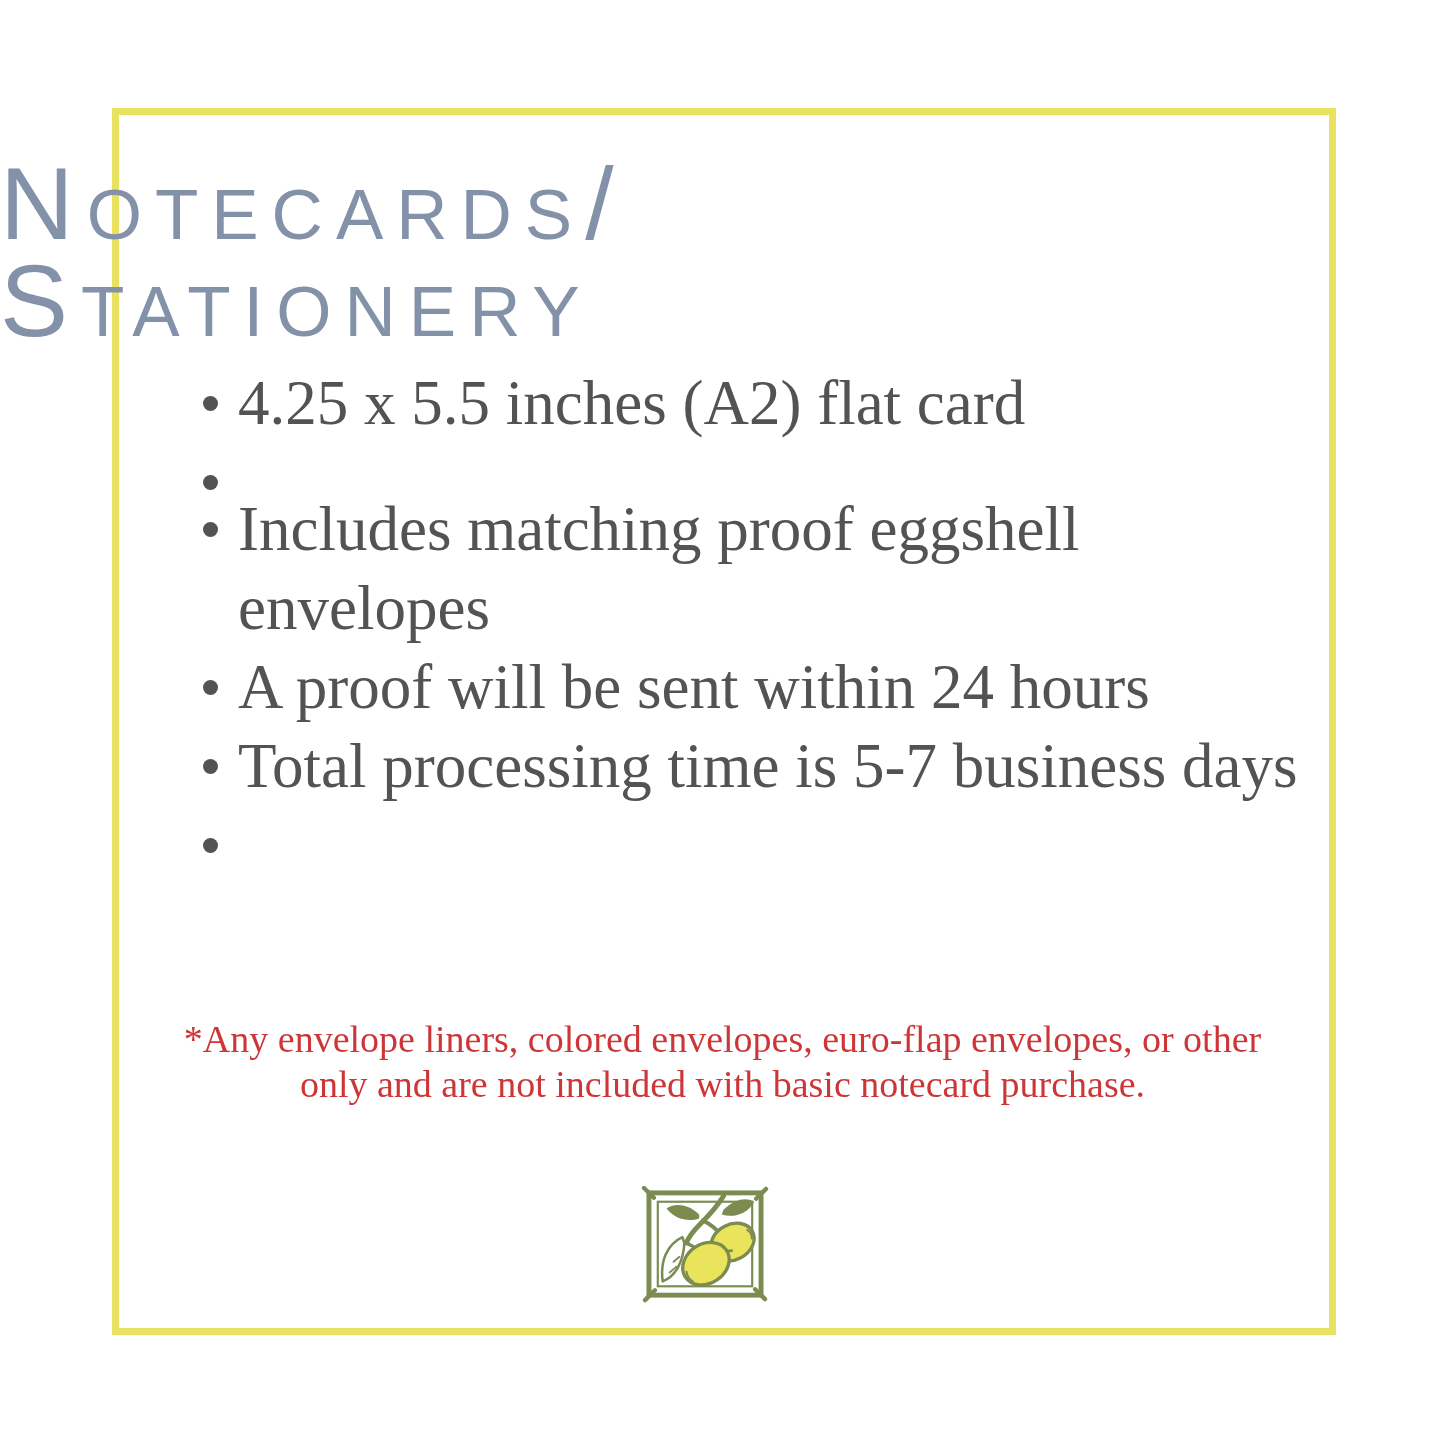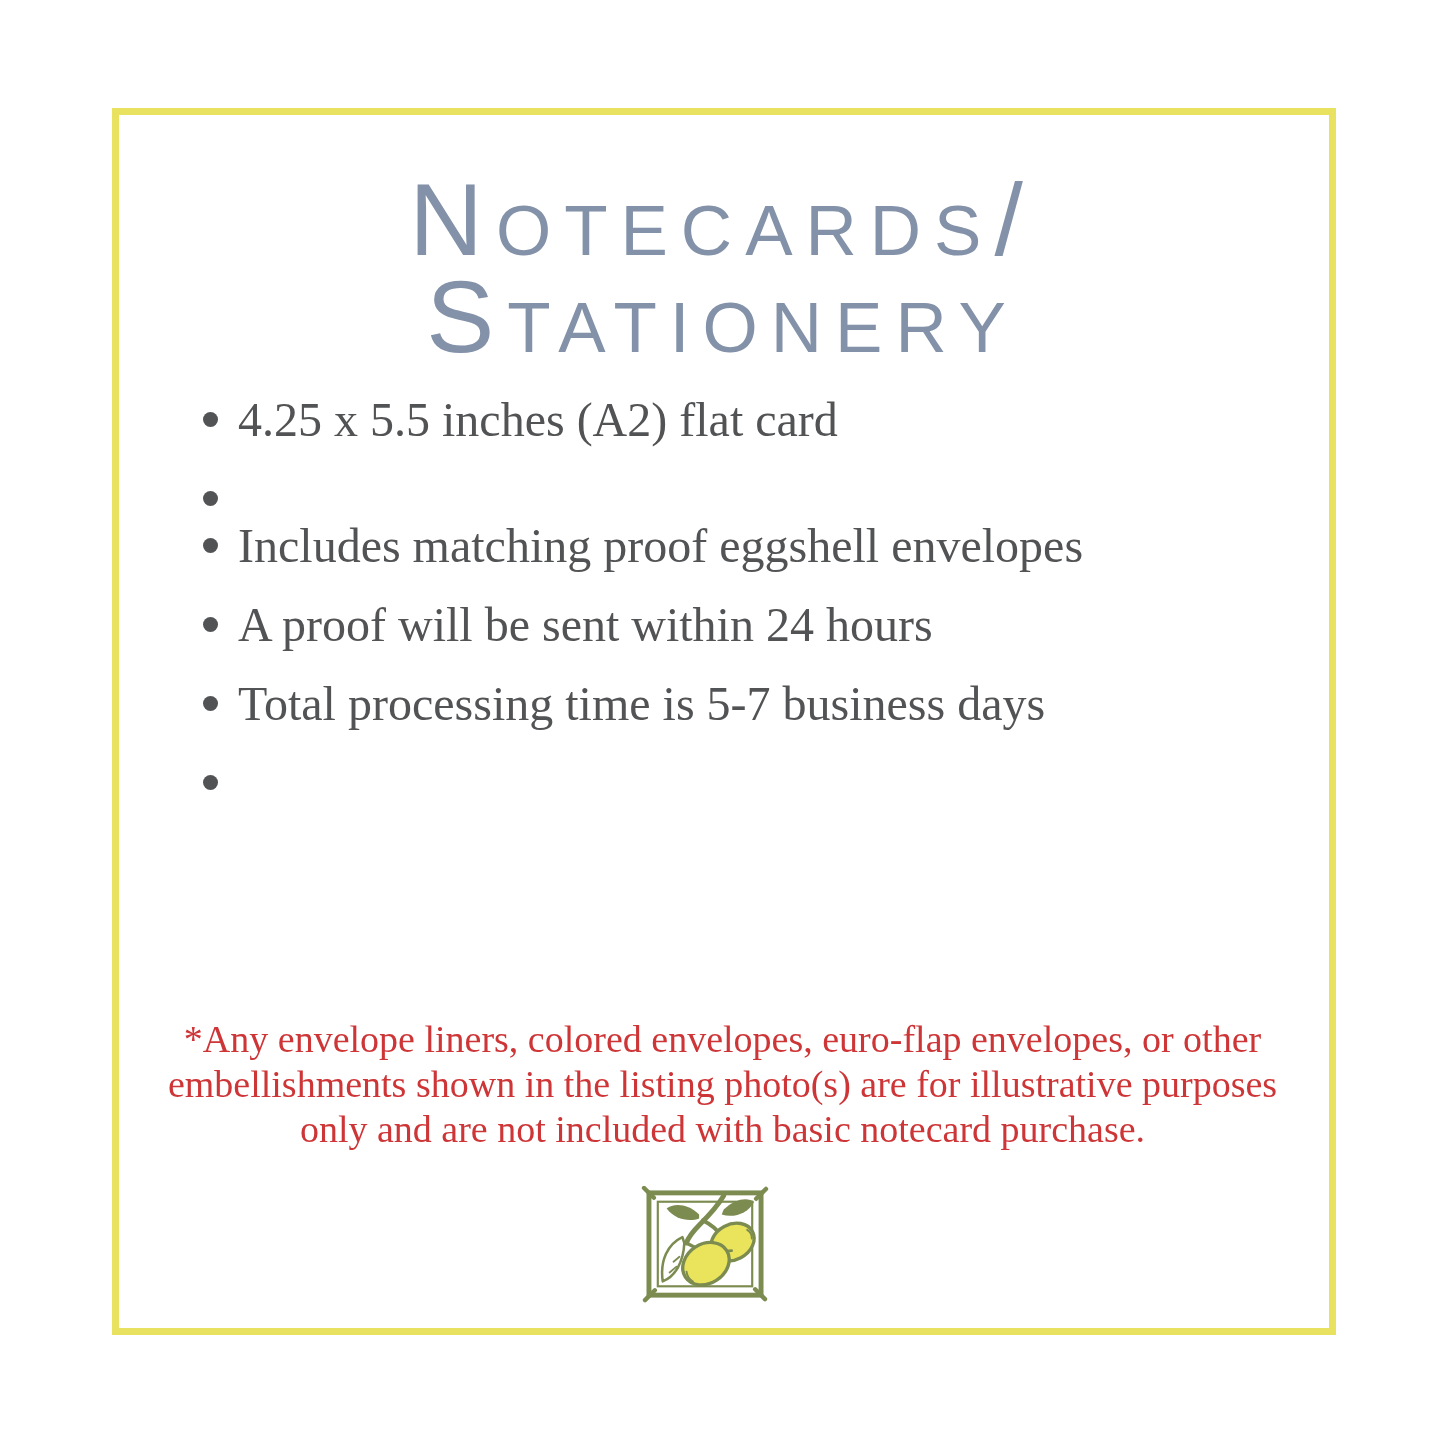--- a/index.html
+++ b/index.html
@@ -27,45 +27,45 @@
   .frame {
     position: absolute;
     left: 112px;
     top: 108px;
     width: 1224px;
     height: 1227px;
     border: 7px solid var(--frame-yellow);
   }
   .title {
     position: absolute;
-    top: 172px;
+    top: 156px;
     left: 0;
     width: 100%;
     margin: 0;
-    text-align: center;
+    text-align: left;
     font-family: "Liberation Sans", sans-serif;
     font-weight: 400;
     font-variant: small-caps;
     font-variant-caps: small-caps;
     font-size: 102px;
     line-height: 97px;
     letter-spacing: 13px;
     color: var(--title-blue);
   }
   .title .t-line { display: block; }
   .bullets {
     position: absolute;
     left: 203px;
-    top: 380px;
+    top: 364px;
     width: 1130px;
     margin: 0;
     padding: 0;
     list-style: none;
     color: var(--text-gray);
-    font-size: 48px;
+    font-size: 63px;
   }
   .bullet-item {
     display: flex;
     align-items: flex-start;
     line-height: 79px;
   }
   .bullet-item .dot {
     flex: 0 0 15px;
     width: 15px;
     height: 15px;
@@ -136,21 +136,20 @@
       </li>
 
 
       <li class="bullet-item">
         <span class="dot"></span>
       </li>
     </ul>
 
   <div class="disclaimer">
     <span class="d-line">*Any envelope liners, colored envelopes, euro-flap envelopes, or other</span>
-    <span class="d-line">embellishments shown in the listing photo(s) are for illustrative purposes</span>
     <span class="d-line">only and are not included with basic notecard purchase.</span>
   </div>
 
   <div class="logo">
     <svg viewBox="0 0 130 120" xmlns="http://www.w3.org/2000/svg" fill="none">
 
       <rect x="8" y="7" width="114" height="104" stroke="#7c8c51" stroke-width="5"></rect>
       <rect x="17" y="16" width="96" height="86" stroke="#7c8c51" stroke-width="2.2"></rect>
 
       <path d="M3 2 L13 12 M127 3 L117 13 M4 116 L14 106 M126 115 L116 105" stroke="#7c8c51" stroke-width="4.5" stroke-linecap="round"></path>

